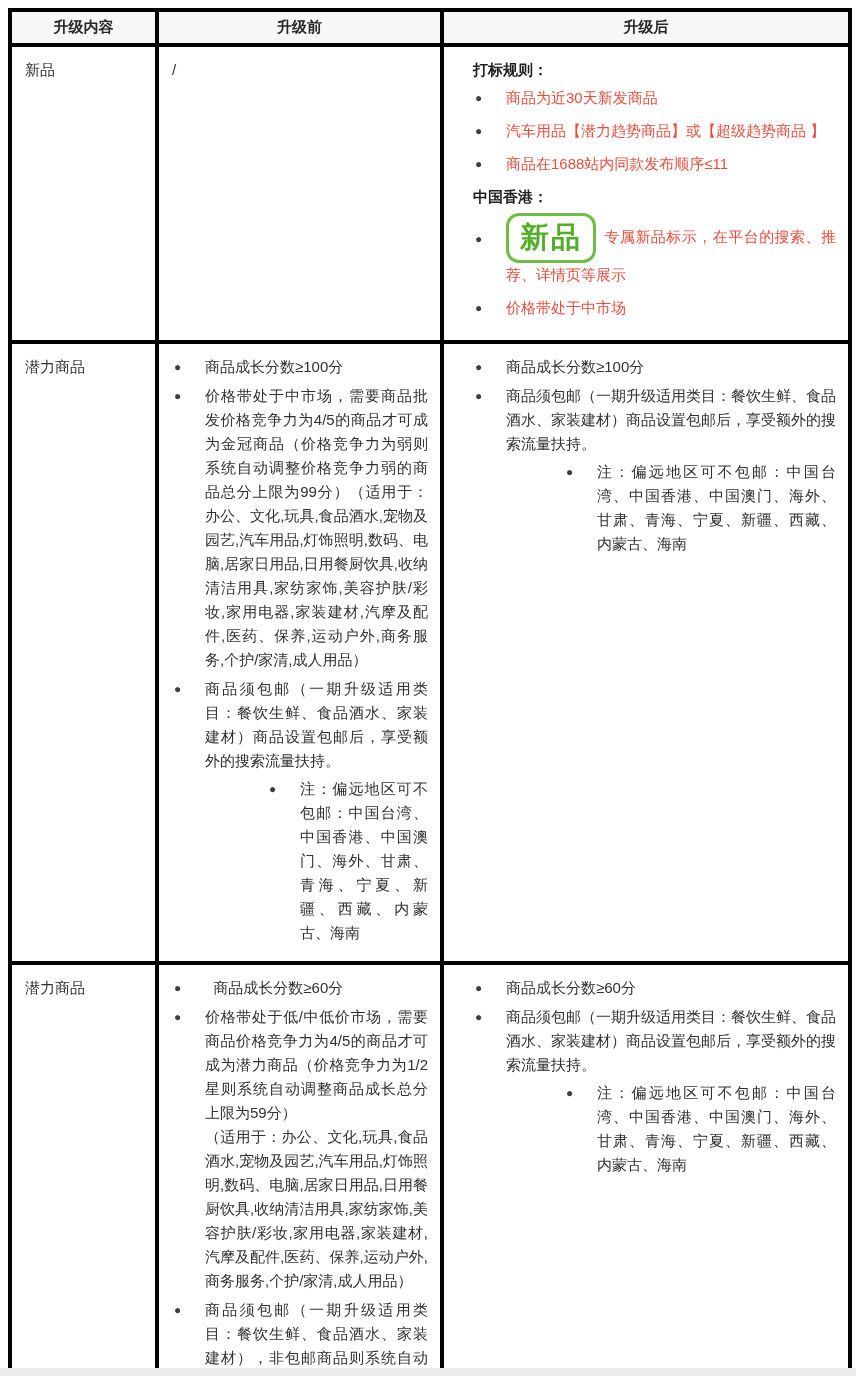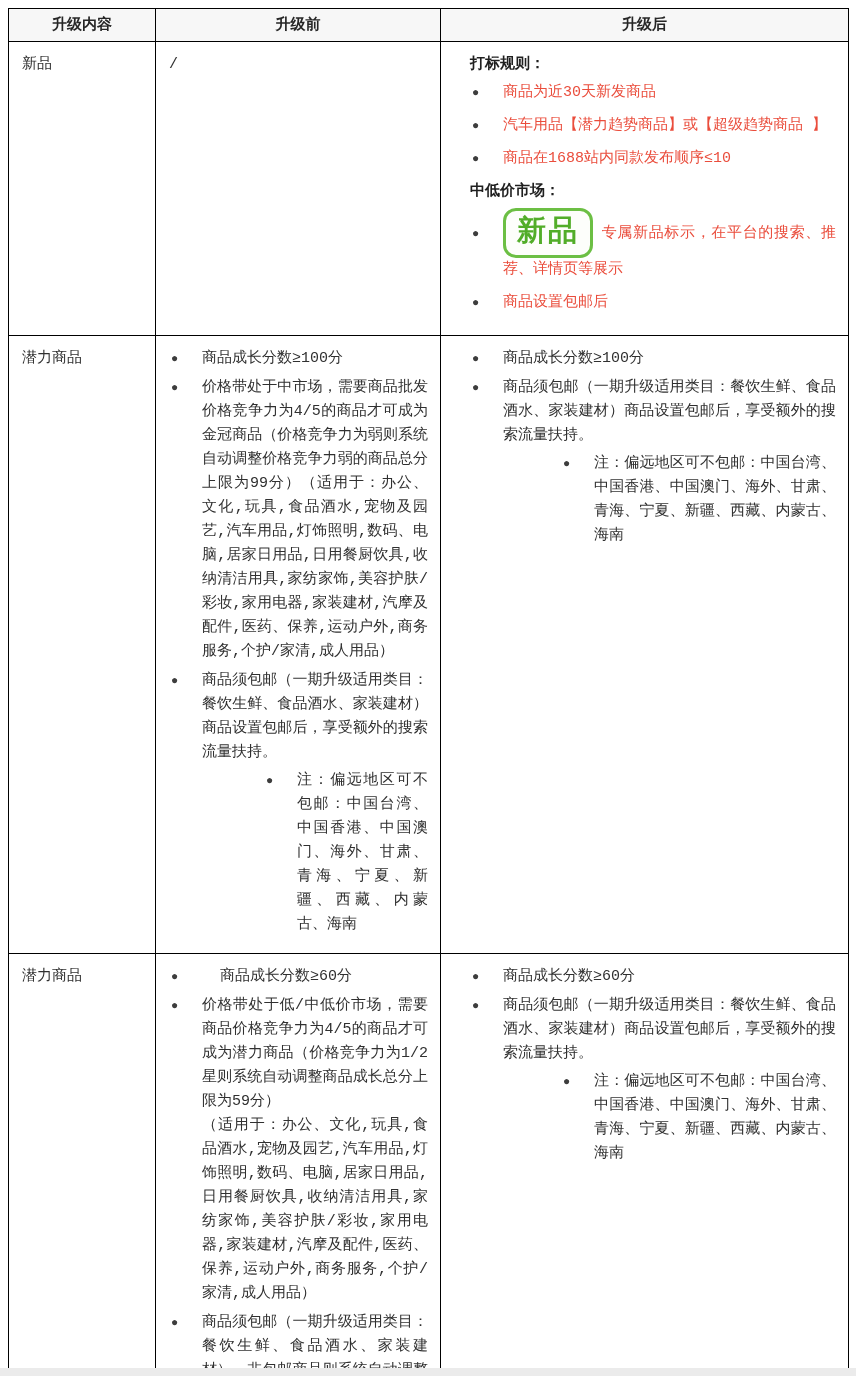--- a/index.html
+++ b/index.html
@@ -12,21 +12,21 @@
     position: relative;
   }
   .page { position: relative; width: 856px; height: 1376px; overflow: hidden; }
 
   table.tbl {
     border-collapse: collapse;
     table-layout: fixed;
     width: 840px;
     margin: 8px 8px 0 8px;
   }
-  th, td { border: 1px solid #000000; vertical-align: top; font-family: Liberation Mono, monospace; }
+  th, td { border: 4px solid #000000; vertical-align: top; }
 
   tr.tr-head { height: 33px; }
   tr.tr1 { height: 235px; }
   tr.tr2 { height: 531px; }
   tr.tr3 { height: 557px; }
 
   th {
     background: #f7f7f7;
     font-size: 15px;
     font-weight: bold;
@@ -126,28 +126,28 @@
       <tr class="tr1">
         <td class="label-cell">新品</td>
         <td class="content-cell">
           <div class="plain">/</div>
         </td>
         <td class="content-cell after-cell">
           <div class="h">打标规则：</div>
           <ul class="lst rules">
             <li class="red"><span class="txt">商品为近30天新发商品</span></li>
             <li class="red"><span class="txt">汽车用品【潜力趋势商品】或【超级趋势商品 】</span></li>
-            <li class="red"><span class="txt">商品在1688站内同款发布顺序≤10</span></li>
-          </ul>
-          <div class="h">中低价市场：</div>
+            <li class="red"><span class="txt">商品在1688站内同款发布顺序≤11</span></li>
+          </ul>
+          <div class="h">中国香港：</div>
           <ul class="lst benefits">
             <li class="red badge-li">
               <span class="badge">新品</span><span class="txt">专属新品标示，在平台的搜索、推荐、详情页等展示</span>
             </li>
-            <li class="red"><span class="txt">商品设置包邮后</span></li>
+            <li class="red"><span class="txt">价格带处于中市场</span></li>
           </ul>
         </td>
       </tr>
 
       <tr class="tr2">
         <td class="label-cell">潜力商品</td>
         <td class="content-cell">
           <ul class="lst">
             <li><span class="txt">商品成长分数≥100分</span></li>
             <li><span class="txt">价格带处于中市场，需要商品批发价格竞争力为4/5的商品才可成为金冠商品（价格竞争力为弱则系统自动调整价格竞争力弱的商品总分上限为99分）（适用于：办公、文化,玩具,食品酒水,宠物及园艺,汽车用品,灯饰照明,数码、电脑,居家日用品,日用餐厨饮具,收纳清洁用具,家纺家饰,美容护肤/彩妆,家用电器,家装建材,汽摩及配件,医药、保养,运动户外,商务服务,个护/家清,成人用品）</span></li>

